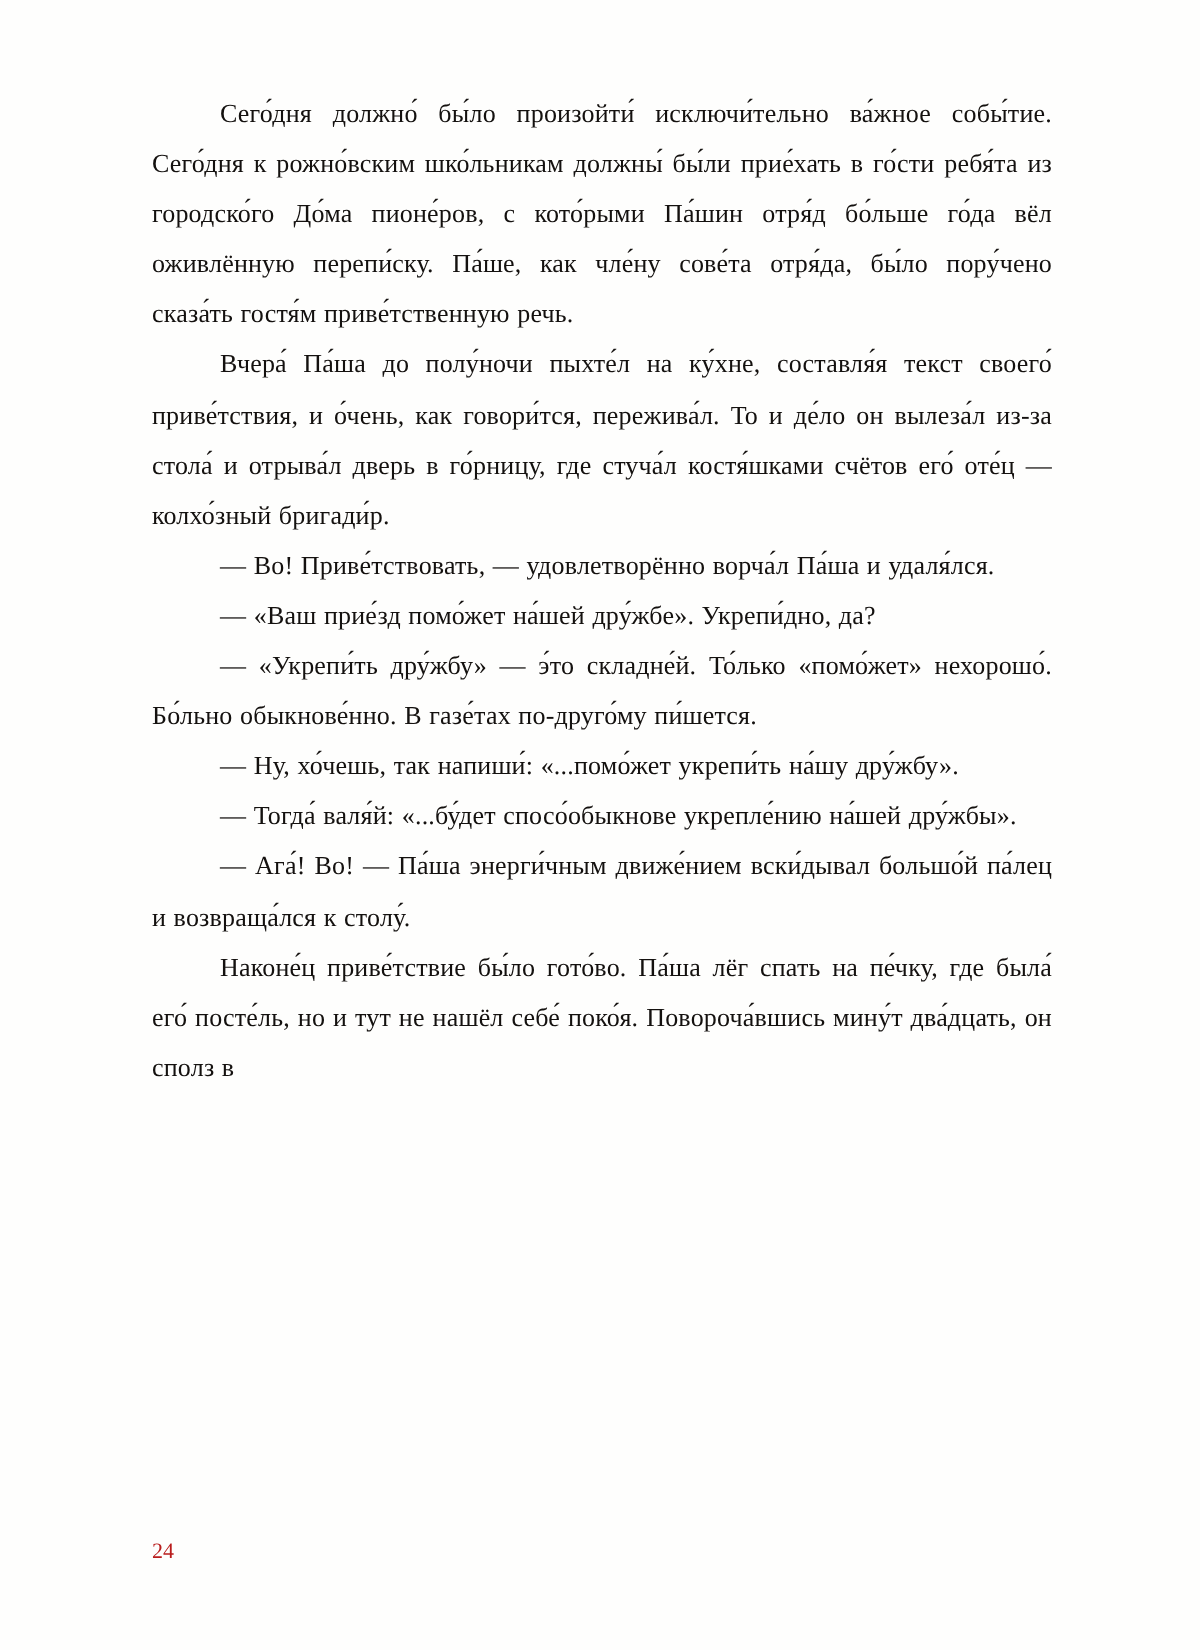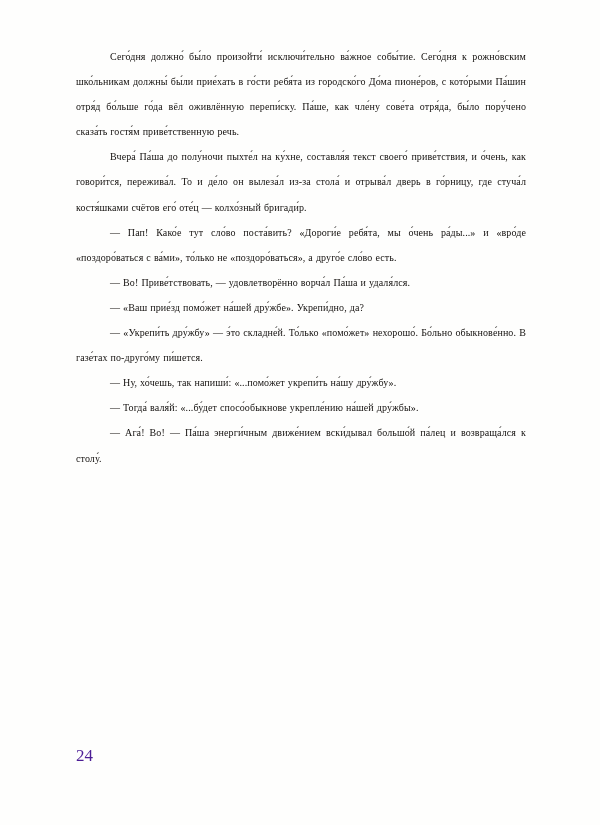--- a/index.html
+++ b/index.html
@@ -24,47 +24,47 @@
     background: #fefefd;
   }
   .text-column {
     position: absolute;
     left: 76px;
     top: 44px;
     width: 450px;
   }
   p.para {
     margin: 0;
-    font-size: 10px;
+    font-size: 13px;
     line-height: 25.1px;
     text-align: justify;
     text-indent: 34px;
     letter-spacing: 0.1px;
     word-spacing: 0.4px;
     hyphens: manual;
   }
   .page-number {
     position: absolute;
     left: 76px;
-    top: 748px;
-    font-size: 17px;
+    top: 768px;
+    font-size: 11px;
     line-height: 16px;
-    color: #4c1d95;
+    color: #b91c1c;
     font-family: "Liberation Serif", serif;
   }
 </style>
 </head>
 <body>
 
 <div class="page">
   <div class="text-column">
     <p class="para">Сего́дня должно́ бы́ло произойти́ исключи́тельно ва́жное собы́тие. Сего́дня к рожно́вским шко́льникам должны́ бы́ли прие́хать в го́сти ребя́та из городско́го До́ма пионе́ров, с кото́рыми Па́шин отря́д бо́льше го́да вёл оживлённую перепи́ску. Па́ше, как чле́ну сове́та отря́да, бы́ло пору́чено сказа́ть гостя́м приве́тственную речь.</p>
     <p class="para">Вчера́ Па́ша до полу́ночи пыхте́л на ку́хне, составля́я текст своего́ приве́тствия, и о́чень, как говори́тся, пережива́л. То и де́ло он вылеза́л из-за стола́ и отрыва́л дверь в го́рницу, где стуча́л костя́шками счётов его́ оте́ц — колхо́зный бригади́р.</p>
-    <p class="para">— Пап! Како́е тут сло́во поста́вить? «Дороги́е ребя́та, мы о́чень ра́ды...» и «вро́де «поздоро́ваться с ва́ми», то́лько не «поздоро́ваться», а друго́е сло́во есть.</p>
     <p class="para">— Во! Приве́тствовать, — удовлетворённо ворча́л Па́ша и удаля́лся.</p>
     <p class="para">— «Ваш прие́зд помо́жет на́шей дру́жбе». Укрепи́дно, да?</p>
     <p class="para">— «Укрепи́ть дру́жбу» — э́то складне́й. То́лько «помо́жет» нехорошо́. Бо́льно обыкнове́нно. В газе́тах по-друго́му пи́шется.</p>
     <p class="para">— Ну, хо́чешь, так напиши́: «...помо́жет укрепи́ть на́шу дру́жбу».</p>
     <p class="para">— Тогда́ валя́й: «...бу́дет спосо́обыкнове укрепле́нию на́шей дру́жбы».</p>
     <p class="para">— Ага́! Во! — Па́ша энерги́чным движе́нием вски́дывал большо́й па́лец и возвраща́лся к столу́.</p>
+    <p class="para">Наконе́ц приве́тствие бы́ло гото́во. Па́ша лёг спать на пе́чку, где была́ его́ посте́ль, но и тут не нашёл себе́ поко́я. Повороча́вшись мину́т два́дцать, он сполз в</p>
   </div>
   <div class="page-number">24</div>
 </div>
 
 </body></html>

